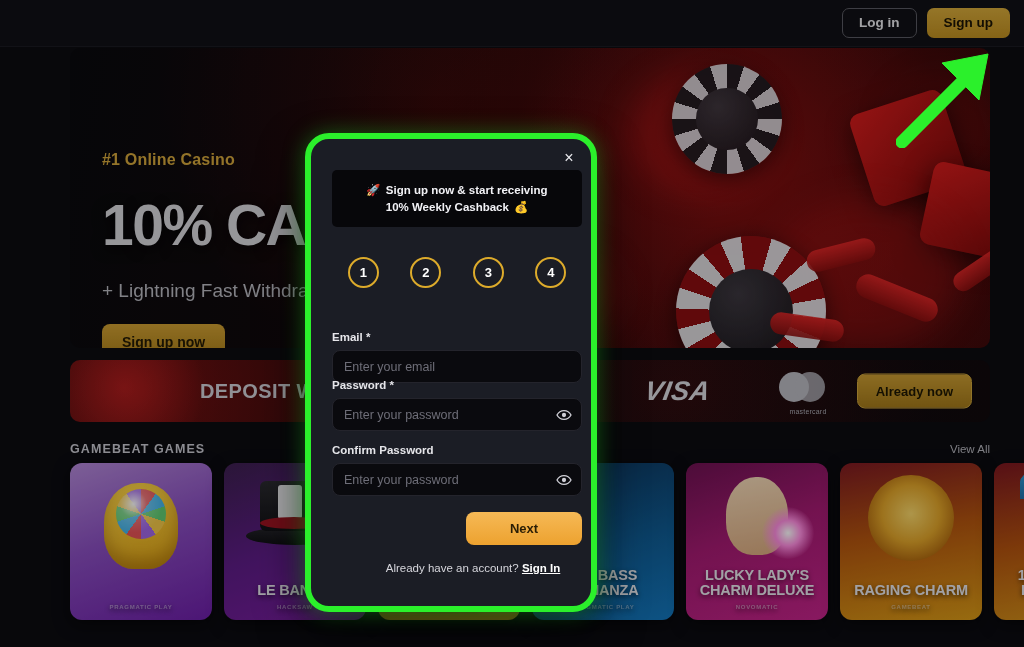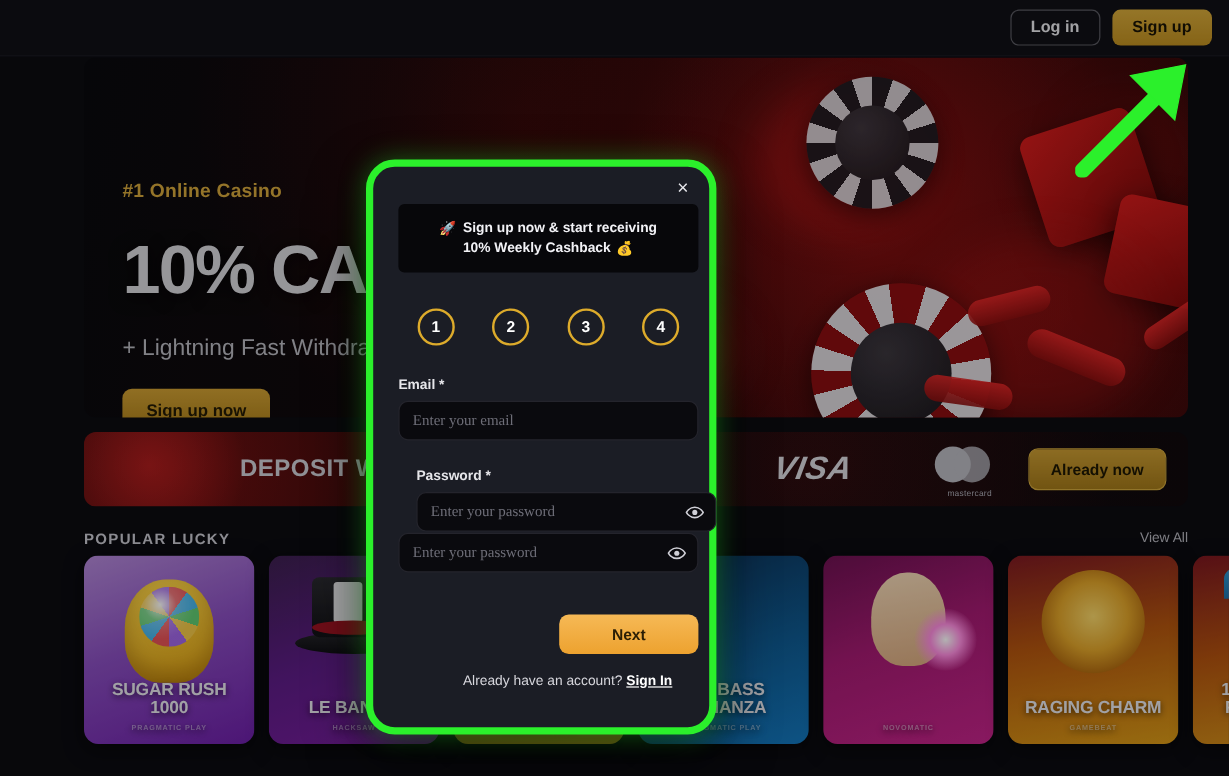--- a/index.html
+++ b/index.html
@@ -237,33 +237,33 @@
     display:flex; justify-content:space-around; align-items:center;
   }
   .step {
     width:31px; height:31px; border-radius:50%;
     border:2.5px solid #ddab2b; background:transparent;
     color:#ffffff; font-size:13px; font-weight:600;
     display:flex; align-items:center; justify-content:center;
     cursor:pointer;
   }
   .field { position:absolute; left:21px; width:250px; }
-  .field-email { top:176px; }
-  .field-pass  { top:252px;margin-left:15px; }
+  .field-email { top:192px; }
+  .field-pass  { top:240px; }
   .field-conf  { top:305px; }
   .field-label {
     color:#e6e6ea; font-size:11.5px; font-weight:700; margin-bottom:7px;
     display:block;
   }
   .input-wrap { position:relative; }
   .field-input {
     width:250px; height:33px; border-radius:8px;
     background:#0a0a0e; border:1px solid #24242c;
     color:#a3a3a3; font-size:12.5px; padding: 0 34px 0 11px;
-    font-family:Liberation Serif, serif; outline:none;
+    font-family:Liberation Sans, sans-serif; outline:none;
   }
   .field-input::placeholder { color:#6e6e78; }
   .eye-icon {
     position:absolute; right:10px; top:50%; transform:translateY(-50%);
     width:16px; height:16px; cursor:pointer; color:#cfcfd6;
   }
   #next-btn {
     position:absolute; left:155px; top:373px; width:116px; height:33px;
     border-radius:8px; border:none; cursor:pointer;
     background: linear-gradient(180deg,#f6b956 0%, #eda22f 100%);
@@ -320,35 +320,31 @@
     <div id="visa-logo">VISA</div>
     <div id="mc-logo">
       <div class="c c1"></div>
         <div class="c c2"></div>
       <div class="lbl">mastercard</div>
     </div>
     <button id="deposit-btn">Already now</button>
   </div>
 
   <div id="games-head">
-    <div id="games-title">POPULAR LUCKY</div>
+    <div id="games-title">GAMEBEAT GAMES</div>
     <div id="games-viewall">View All</div>
   </div>
 
   <div id="games-row">
     <div class="game-card">
       <div class="game-art art-sugar">
         <div class="orb sugar-egg"></div>
           <div class="sugar-glass"></div>
       </div>
       <div class="game-labels">
-        <div class="game-name">
-          <span>SUGAR RUSH</span>
-          <span class="ln2">1000</span>
-        </div>
         <div class="game-prov">PRAGMATIC PLAY</div>
       </div>
     </div>
 
     <div class="game-card">
       <div class="game-art art-band">
         <div class="orb hat-brim"></div>
           <div class="orb hat-top"></div>
         <div class="orb hat-card"></div>
           <div class="orb hat-band"></div>
@@ -384,20 +380,24 @@
       </div>
     </div>
 
     <div class="game-card">
       <div class="game-art art-pink">
         <div class="orb lady-hair"></div>
           <div class="orb lady-face"></div>
           <div class="orb lady-glow"></div>
       </div>
       <div class="game-labels">
+        <div class="game-name">
+          <span>LUCKY LADY'S</span>
+          <span class="ln2">CHARM DELUXE</span>
+        </div>
         <div class="game-prov">NOVOMATIC</div>
       </div>
     </div>
 
     <div class="game-card">
       <div class="game-art art-lion">
         <div class="orb lion-face"></div>
       </div>
       <div class="game-labels">
         <div class="game-name">
@@ -462,20 +462,21 @@
           <span class="eye-icon">
             <svg viewBox="0 0 24 24" width="16" height="16" fill="none" stroke="currentColor" stroke-width="2">
               <path d="M1.5 12S5 5.5 12 5.5 22.5 12 22.5 12 19 18.5 12 18.5 1.5 12 1.5 12z"></path>
               <circle cx="12" cy="12" r="3.2" fill="currentColor" stroke="none"></circle>
             </svg>
           </span>
         </div>
       </div>
 
       <div class="field field-conf">
+        <label class="field-label">Confirm Password</label>
         <div class="input-wrap">
           <input class="field-input" type="text" placeholder="Enter your password" style="">
           <span class="eye-icon">
             <svg viewBox="0 0 24 24" width="16" height="16" fill="none" stroke="currentColor" stroke-width="2">
               <path d="M1.5 12S5 5.5 12 5.5 22.5 12 22.5 12 19 18.5 12 18.5 1.5 12 1.5 12z"></path>
               <circle cx="12" cy="12" r="3.2" fill="currentColor" stroke="none"></circle>
             </svg>
           </span>
         </div>
       </div>

